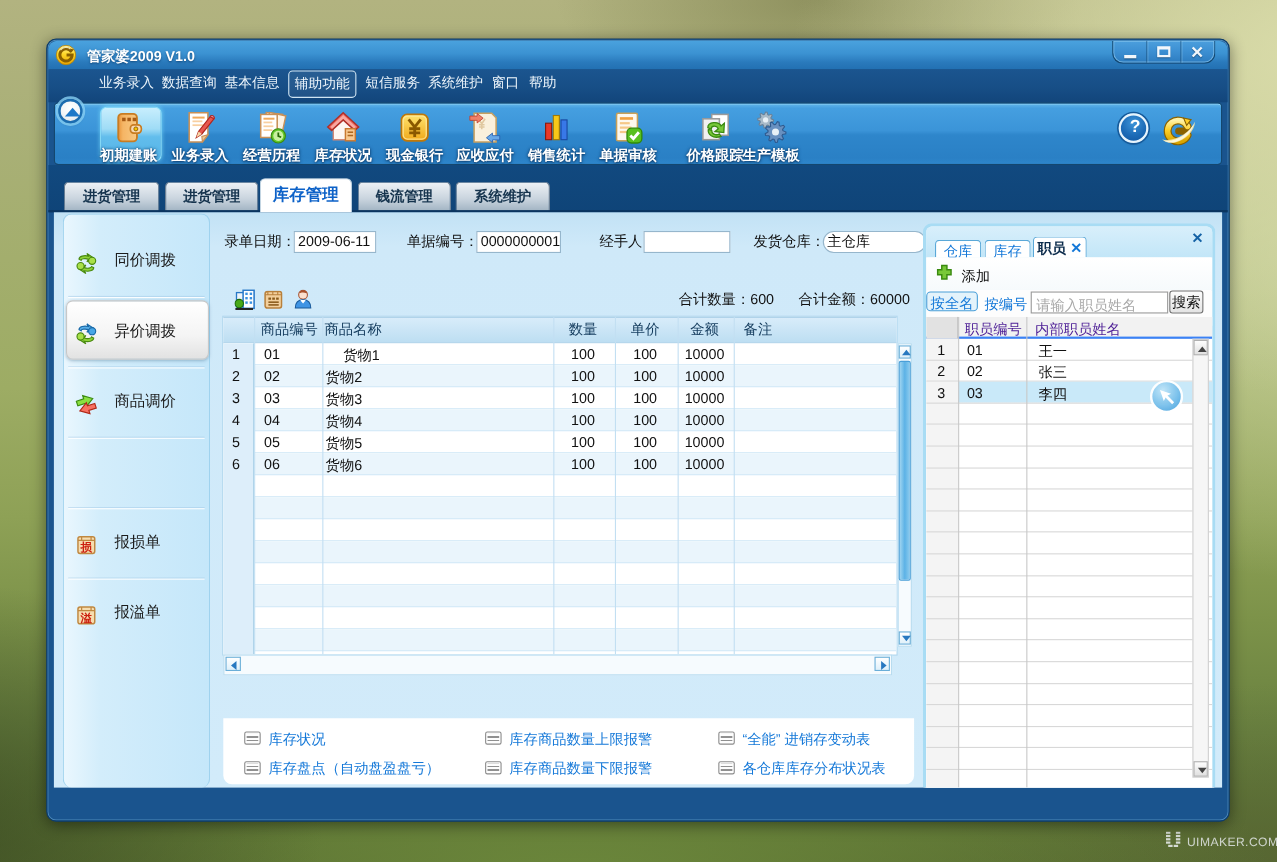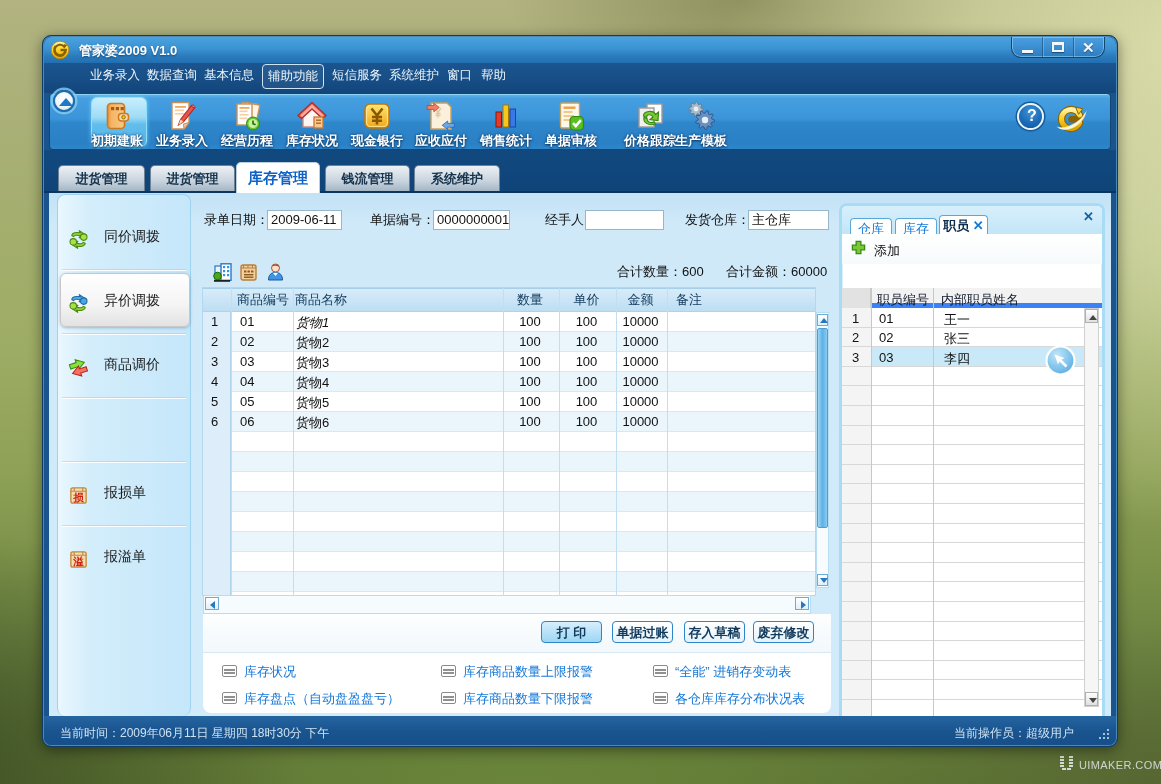--- a/index.html
+++ b/index.html
@@ -120,21 +120,21 @@
 .rtabs{position:absolute;left:0;top:0;right:0;height:28px;background:linear-gradient(180deg,#d8effb 0%,#c2e6f8 100%);border-radius:5px 5px 0 0;}
 .rtab{position:absolute;top:12px;height:16px;border:1px solid #5aa8d8;border-bottom:none;border-radius:4px 4px 0 0;background:#fff;color:#1478d8;font-size:13px;text-align:center;padding-top:1px;}
 .rtab.active{top:9px;height:19px;color:#0c2c4c;font-weight:bold;z-index:2;}
 .raddrow{position:absolute;left:0;top:28px;right:0;height:30px;background:linear-gradient(180deg,#ffffff,#f6fafc);font-size:13px;color:#111;}
 .rsearch{position:absolute;left:0;top:58px;right:0;height:32px;background:#fdfdfd;border-bottom:1px solid #e0e8ee;font-size:13px;}
 .byname{position:absolute;left:0px;top:1px;border:1px solid #4a9fd8;border-radius:4px;background:#e4f3fb;color:#1478d8;padding:1px 3px;height:18px;}
 .bynum{position:absolute;left:53px;top:4px;color:#1478d8;}
 .rinput{position:absolute;left:95px;top:1px;width:125px;height:20px;border:1px solid #9a9a9a;background:#fff;color:#a8a8a8;font-size:13px;padding:3px 4px;}
 .rsbtn{position:absolute;right:8px;top:0px;width:31px;height:21px;border:1px solid #707070;border-radius:3px;background:linear-gradient(180deg,#fcfcfc,#e4e4e4);color:#111;font-size:13px;text-align:center;line-height:19px;}
 .rtable{position:absolute;left:0;top:82px;right:0;bottom:0;background:#fff;overflow:hidden;}
-.rthead{position:absolute;left:0;top:0;right:0;height:20px;background:#f2f2f2;border-bottom:5px solid #3b82f6;font-size:13px;color:#0f172a;}
+.rthead{position:absolute;left:0;top:0;right:0;height:20px;background:#f2f2f2;border-bottom:2px solid #3b82f6;font-size:13px;color:#4c1d95;}
 .rnumhead{position:absolute;left:0;top:0;width:29px;height:20px;background:#e2e2e2;border-right:1px solid #c8c8c8;}
 .rrow{position:absolute;left:0;right:0;height:19.6px;border-bottom:1px solid #d8d8d8;font-size:13px;color:#111;}
 .rrow .c{position:absolute;top:2.5px;}
 .rrow.sel{background:linear-gradient(90deg,#f4f4f4 0,#f4f4f4 29px,#c9e9f9 29px);}
 .rvscroll{position:absolute;right:3px;top:20px;width:15px;bottom:9px;background:#f6f6f6;border:1px solid #d0d0d0;}
 .cursoricon{position:absolute;left:203px;top:139px;width:31px;height:31px;z-index:5;}
 
 
 .statusbar{position:absolute;left:1px;right:1px;bottom:1px;height:29px;border-radius:0 0 8px 8px;
 background:linear-gradient(180deg,#25659f 0%,#1a5590 50%,#164e88 100%);color:#cfe2f2;font-size:12px;}
@@ -368,21 +368,21 @@
   </div>
   <div class="main">
     <div class="frow" style="left:0;top:17px;width:100%;">
       <div class="flabel" style="left:5px;">录单日期：</div>
       <div class="finput" style="left:68px;width:75px;">2009-06-11</div>
       <div class="flabel" style="left:171px;">单据编号：</div>
       <div class="finput" style="left:234px;width:77px;">0000000001</div>
       <div class="flabel" style="left:346px;">经手人：</div>
       <div class="finput" style="left:386px;width:79px;"></div>
       <div class="flabel" style="left:486px;">发货仓库：</div>
-      <div class="finput" style="left:549px;width:81px;">主仓库</div>
+      <div class="finput" style="left:549px;width:94px;border-radius:10px;">主仓库</div>
     </div>
     <svg style="position:absolute;left:14px;top:70px;" width="20" height="19" viewBox="0 0 20 19">
           <rect x="2" y="3" width="8" height="13" fill="#eef4fa" stroke="#2878c8" stroke-width="1.2"></rect>
           <rect x="8" y="0.8" width="10" height="16.5" fill="#fff" stroke="#2878c8" stroke-width="1.4"></rect>
           <g fill="#3890e0">
             <rect x="10" y="3" width="2.2" height="2.2"></rect>
             <rect x="14" y="3" width="2.2" height="2.2"></rect>
             <rect x="10" y="7" width="2.2" height="2.2"></rect>
             <rect x="14" y="7" width="2.2" height="2.2"></rect>
             <rect x="10" y="11" width="2.2" height="2.2"></rect>
@@ -423,21 +423,21 @@
         <div class="gnumcol" style="top:0;">
               <div class="gn" style="top:2px;">1</div>
               <div class="gn" style="top:22px;">2</div>
               <div class="gn" style="top:42px;">3</div>
               <div class="gn" style="top:62px;">4</div>
               <div class="gn" style="top:82px;">5</div>
               <div class="gn" style="top:102px;">6</div>
             </div>
         <div class="grow" style="top:0px;">
               <div class="c" style="left:9px;">01</div>
-              <div class="c" style="left:65px;font-style:italic;">货物1</div>
+              <div class="c" style="left:81px;">货物1</div>
               <div class="c num" style="left:271px;width:56px;">100</div>
               <div class="c num" style="left:327px;width:57px;">100</div>
               <div class="c num" style="left:384px;width:51px;">10000</div>
             </div>
         <div class="grow alt" style="top:20px;">
               <div class="c" style="left:9px;">02</div>
               <div class="c" style="left:65px;">货物2</div>
               <div class="c num" style="left:271px;width:56px;">100</div>
               <div class="c num" style="left:327px;width:57px;">100</div>
               <div class="c num" style="left:384px;width:51px;">10000</div>
@@ -496,26 +496,20 @@
       </div>
     </div>
     <div class="hscroll">
       <div class="sbtn" style="left:1px;top:1px;width:14px;height:13px;">
             <div class="tri" style="left:4px;top:3px;border-top:4px solid transparent;border-bottom:4px solid transparent;border-right:5px solid #2878c0;"></div>
           </div>
       <div class="sbtn" style="right:1px;top:1px;width:14px;height:13px;">
             <div class="tri" style="left:5px;top:3px;border-top:4px solid transparent;border-bottom:4px solid transparent;border-left:5px solid #2878c0;"></div>
           </div>
     </div>
-    <div class="btnrow">
-      <div class="abtn hl" style="left:338px;width:61px;">打 印</div>
-      <div class="abtn" style="left:409px;width:61px;">单据过账</div>
-      <div class="abtn" style="left:481px;width:61px;">存入草稿</div>
-      <div class="abtn" style="left:550px;width:61px;">废弃修改</div>
-    </div>
     <div class="links">
       <div class="lnk" style="left:19px;top:10px;"><span class="lico"></span>库存状况</div>
       <div class="lnk" style="left:238px;top:10px;"><span class="lico"></span>库存商品数量上限报警</div>
       <div class="lnk" style="left:450px;top:10px;"><span class="lico"></span>“全能” 进销存变动表</div>
       <div class="lnk" style="left:19px;top:37px;"><span class="lico"></span>库存盘点（自动盘盈盘亏）</div>
       <div class="lnk" style="left:238px;top:37px;"><span class="lico"></span>库存商品数量下限报警</div>
       <div class="lnk" style="left:450px;top:37px;"><span class="lico"></span>各仓库库存分布状况表</div>
     </div>
   </div>
   <div class="rpanel">
@@ -524,20 +518,26 @@
       <div class="rtab" style="left:8px;width:42px;">仓库</div>
       <div class="rtab" style="left:53px;width:42px;">库存</div>
       <div class="rtab active" style="left:97px;width:49px;">职员 <span style="color:#1478d8;">✕</span></div>
     </div>
     <div class="raddrow">
           <svg style="position:absolute;left:9px;top:6px;" width="15" height="15" viewBox="0 0 16 16">
             <path d="M5.5 1.5 h5 v4 h4 v5 h-4 v4 h-5 v-4 h-4 v-5 h4 Z" fill="#78c838" stroke="#3a8a10" stroke-width="1.4"></path>
           </svg>
           <span style="position:absolute;left:32px;top:8px;">添加</span>
         </div>
+    <div class="rsearch">
+      <div class="byname">按全名</div>
+      <div class="bynum">按编号</div>
+      <div class="rinput">请输入职员姓名</div>
+      <div class="rsbtn">搜索</div>
+    </div>
     <div class="rtable">
       <div class="rthead">
             <div class="rnumhead"></div>
             <div style="position:absolute;left:35px;top:3px;">职员编号</div>
             <div style="position:absolute;left:99px;top:3px;">内部职员姓名</div>
           </div>
       <div style="position:absolute;left:0;top:20px;bottom:0;width:29px;background:#f4f4f4;"></div>
       <div class="rrow" style="top:20px;">
             <div class="c" style="left:10px;">1</div>
             <div class="c" style="left:37px;">01</div>
@@ -589,27 +589,13 @@
               <stop offset=".55" stop-color="#7cc2ec"></stop>
               <stop offset="1" stop-color="#44a0dc"></stop>
             </radialGradient>
           </defs>
           <circle cx="15.5" cy="15.5" r="14" fill="url(#cur)" stroke="#ffffff" stroke-width="2.2" opacity=".95"></circle>
           <path d="M9.5 9.5 L19.5 13 L15.2 15.2 L13 19.5 Z" fill="#fff"></path>
           <path d="M14.8 14.8 L21.5 21.5" stroke="#fff" stroke-width="2.6"></path>
         </svg>
   </div>
   </div>
-  <div class="statusbar">
-    <div class="st-l">当前时间：2009年06月11日 星期四 18时30分 下午</div>
-    <div class="st-r">当前操作员：超级用户</div>
-    <svg class="grip" width="12" height="12">
-        <g fill="#9fc3dd">
-          <rect x="9" y="0" width="2" height="2"></rect>
-          <rect x="9" y="4" width="2" height="2"></rect>
-          <rect x="5" y="4" width="2" height="2"></rect>
-          <rect x="9" y="8" width="2" height="2"></rect>
-          <rect x="5" y="8" width="2" height="2"></rect>
-          <rect x="1" y="8" width="2" height="2"></rect>
-        </g>
-      </svg>
-  </div>
 </div>
 
 </body></html>

